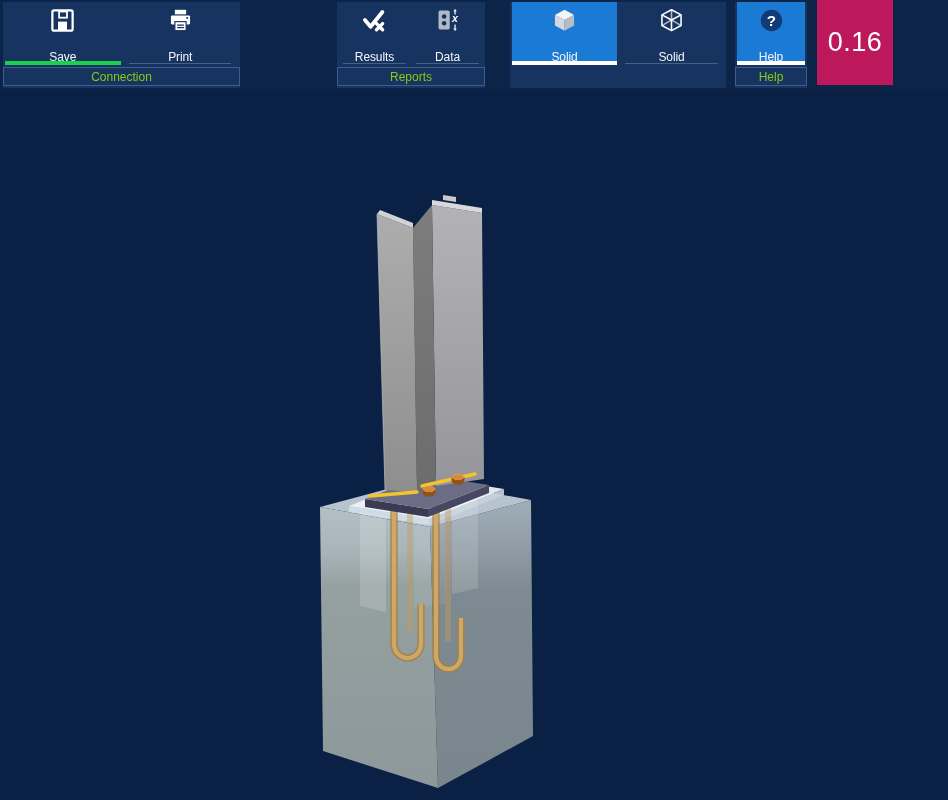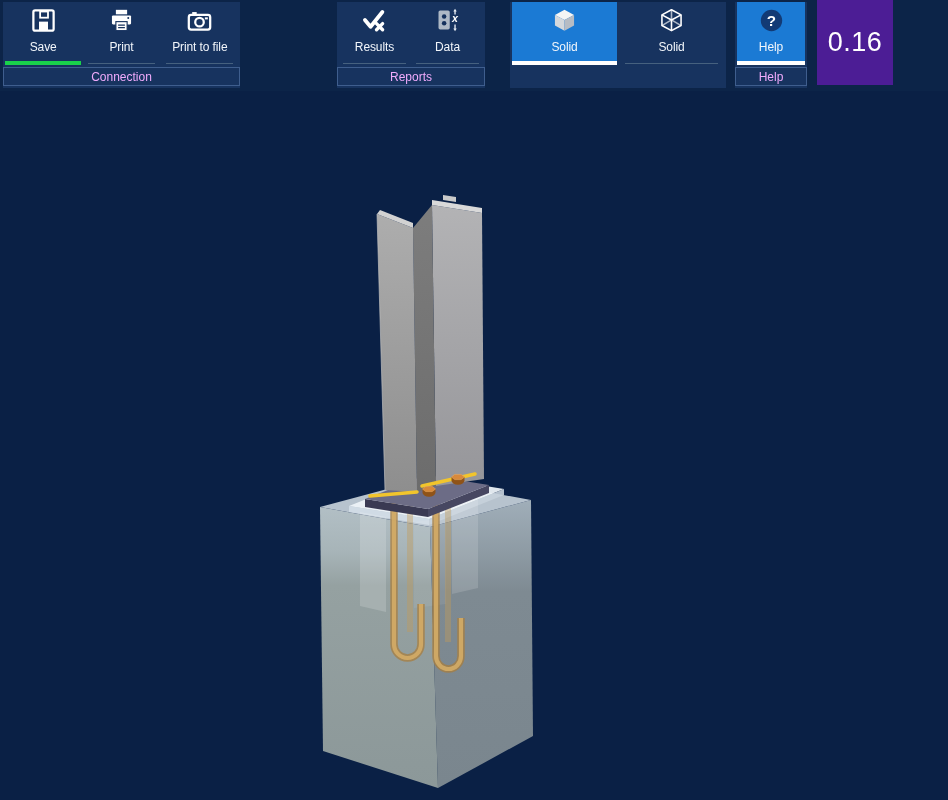--- a/index.html
+++ b/index.html
@@ -20,39 +20,39 @@
     position:absolute;top:2px;height:86px;background:#17335F;
     display:flex;flex-direction:column;box-sizing:border-box;
   }
   .buttons{height:63px;display:flex;gap:2px;padding:0 2px;box-sizing:border-box;}
   .btn{
     flex:1;position:relative;display:flex;flex-direction:column;
     align-items:center;padding-top:5px;box-sizing:border-box;min-width:0;
   }
   .btn .ic{width:27px;height:27px;}
   .btn .lbl{
-    margin-top:6px;font-size:12px;color:#F2F6FB;white-space:nowrap;
+    margin-top:16px;font-size:12px;color:#F2F6FB;white-space:nowrap;
     letter-spacing:-0.1px;
   }
   .btn::after{
     content:"";position:absolute;left:6%;right:6%;bottom:1px;height:1px;
     background:#46617F;
   }
   .btn.active{background:#1B7AD4;}
   .btn.active::after{left:0;right:0;bottom:0;height:4px;background:#FFFFFF;}
   .btn.progress::after{left:0;right:0;bottom:0;height:4px;background:#19D24B;}
   .grp-label{
     margin:2px 0 0 0;height:17px;
     border:1px solid rgba(96,130,180,0.55);
     display:flex;align-items:center;justify-content:center;
-    font-size:12px;color:#f0abfc;
+    font-size:12px;color:#84cc16;
   }
   .badge{
     position:absolute;left:817px;top:0;width:76px;height:85px;
-    background:#4c1d95;display:flex;align-items:center;justify-content:center;
+    background:#be185d;display:flex;align-items:center;justify-content:center;
     font-size:27px;color:#FFFFFF;letter-spacing:0.5px;
   }
 </style>
 </head>
 <body>
 
 <div class="stage">
 
   <svg class="scene-svg" width="948" height="800" viewBox="0 0 948 800">
     <defs>
@@ -161,29 +161,20 @@
         <div class="btn">
           <svg class="ic" viewBox="0 0 24 24">
             <rect x="7" y="2.5" width="10" height="4" fill="#FFFFFF"></rect>
             <rect x="3.5" y="7.5" width="17" height="8" rx="1" fill="#FFFFFF"></rect>
             <circle cx="18" cy="9.8" r="0.9" fill="#17335F"></circle>
             <rect x="7" y="13" width="10" height="8" fill="#FFFFFF" stroke="#17335F" stroke-width="1"></rect>
             <path d="M9 16.2 h6 M9 18.4 h6" stroke="#17335F" stroke-width="1.1"></path>
           </svg>
           <span class="lbl">Print</span>
         </div>
-        <div class="btn">
-          <svg class="ic" viewBox="0 0 24 24">
-            <path d="M5.5 7 v-2.5 h4 v2.5" fill="#FFFFFF"></path>
-            <rect x="2.5" y="7" width="19" height="13" rx="2" fill="none" stroke="#FFFFFF" stroke-width="2"></rect>
-            <circle cx="12" cy="13.5" r="3.8" fill="none" stroke="#FFFFFF" stroke-width="2"></circle>
-            <rect x="16.8" y="9.2" width="2.6" height="1.8" fill="#FFFFFF"></rect>
-          </svg>
-          <span class="lbl">Print to file</span>
-        </div>
       </div>
       <div class="grp-label">Connection</div>
     </div>
 
 
     <div class="group" style="left:337px;width:148px">
       <div class="buttons">
         <div class="btn">
           <svg class="ic" viewBox="0 0 24 24">
             <path d="M3.5 11.5 L8.5 17.5 L19 4.5" fill="none" stroke="#FFFFFF" stroke-width="3.4" stroke-linecap="round" stroke-linejoin="round"></path>

